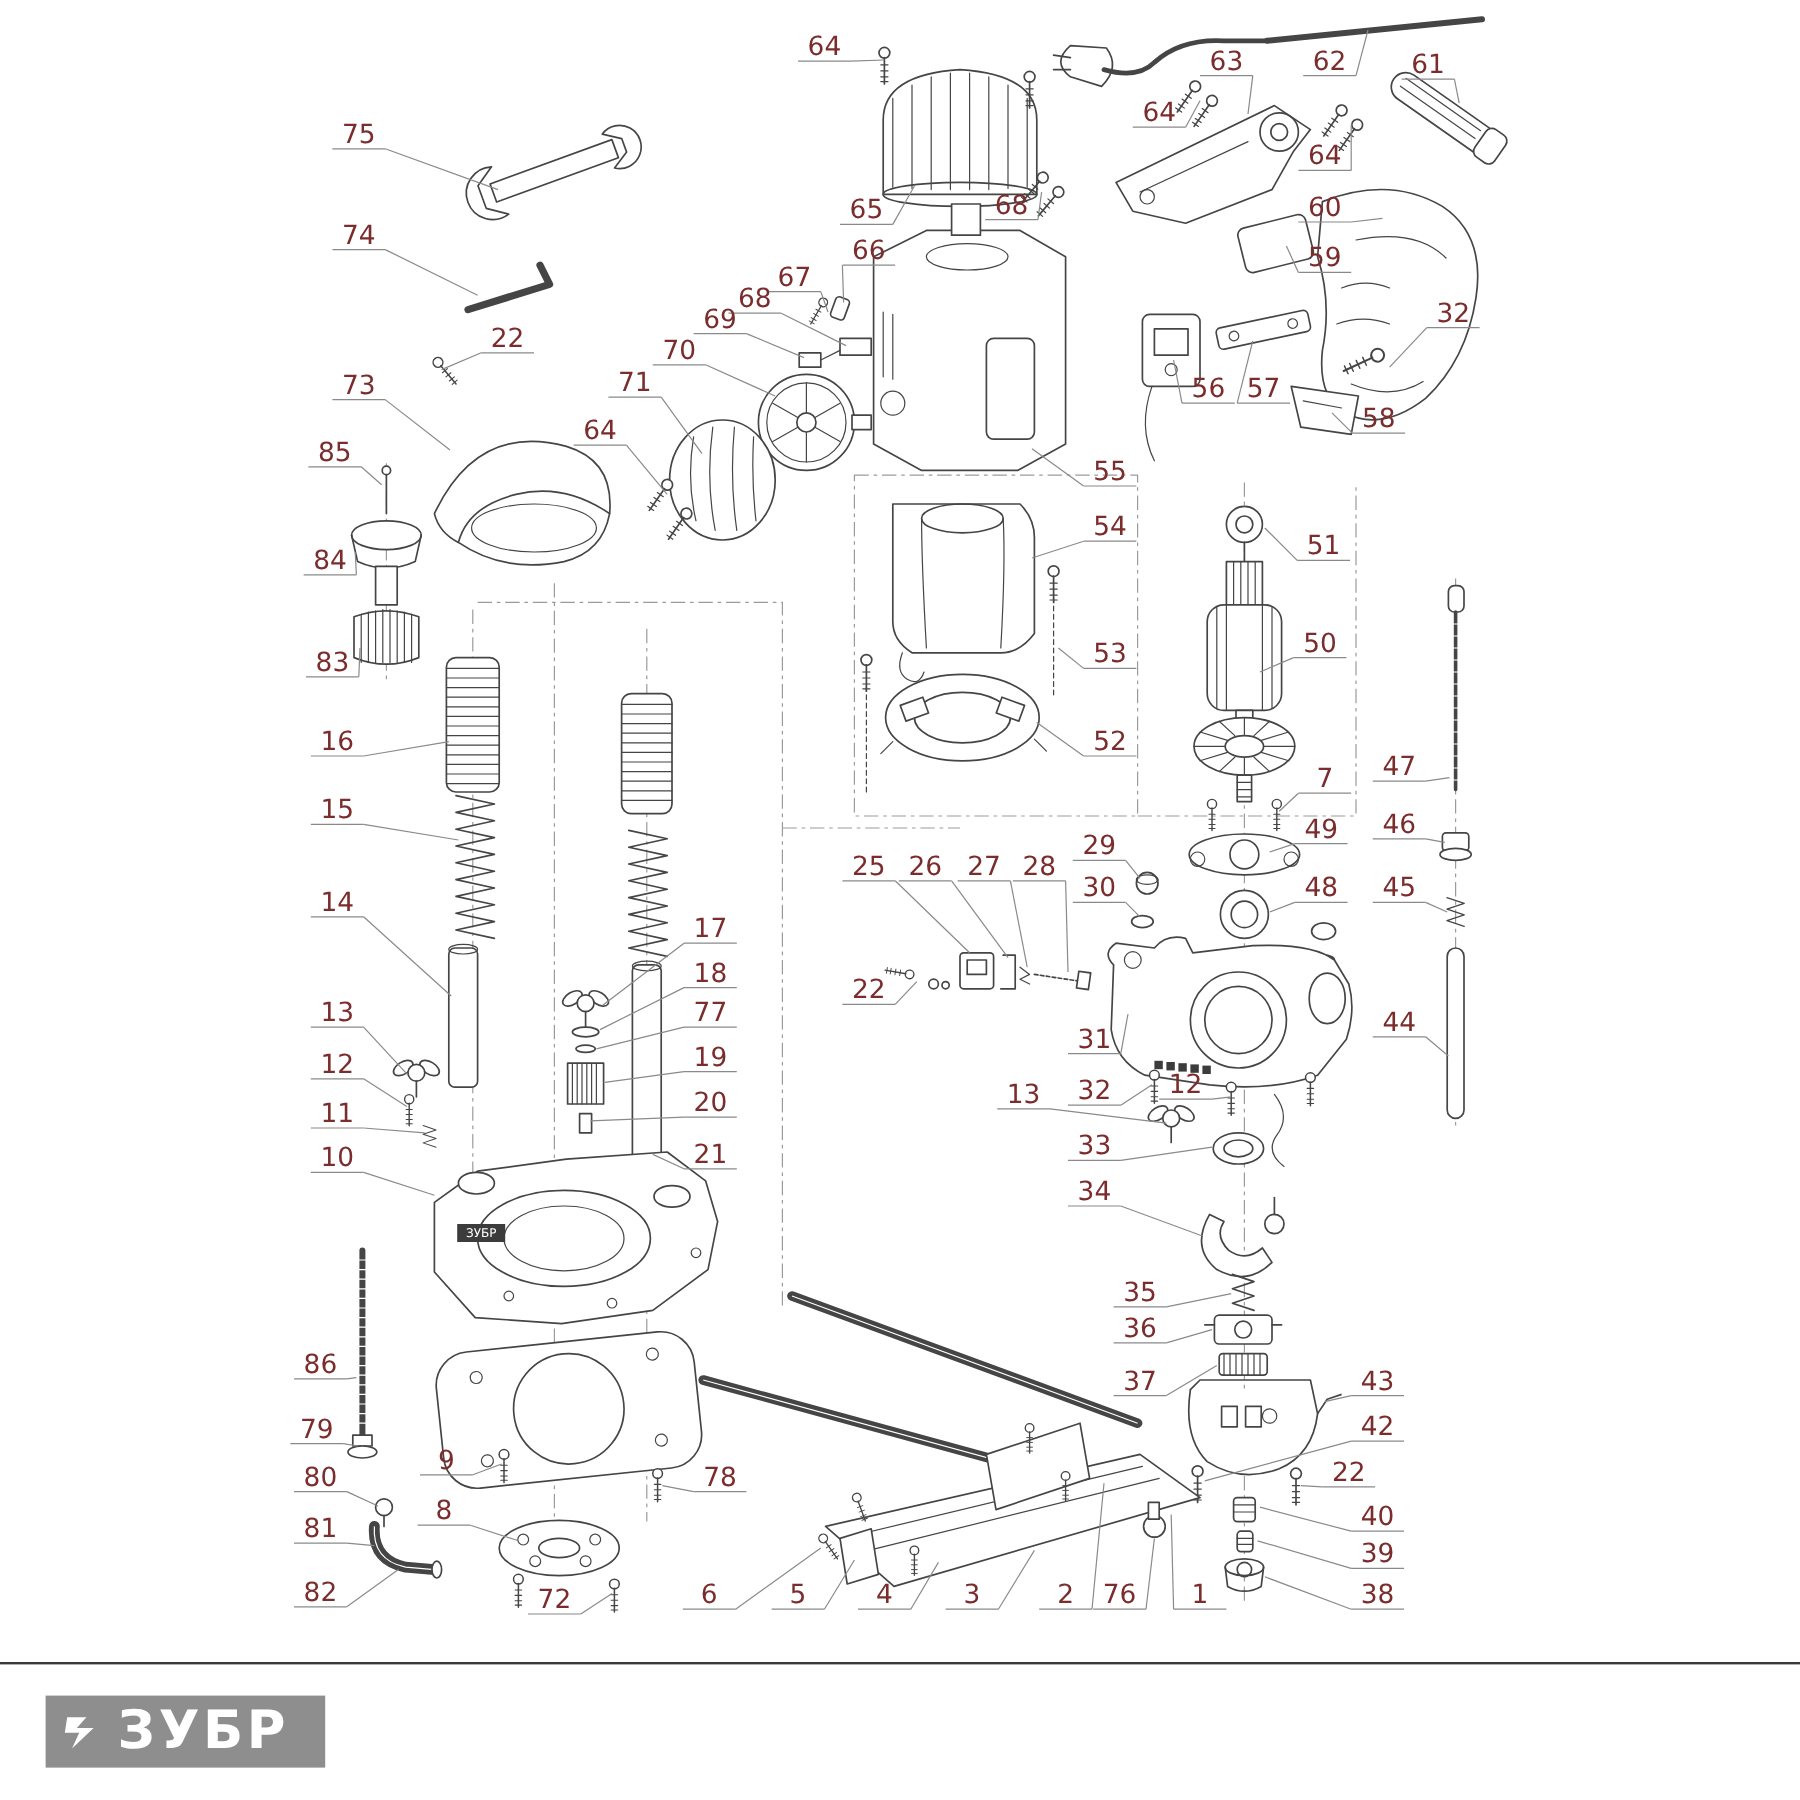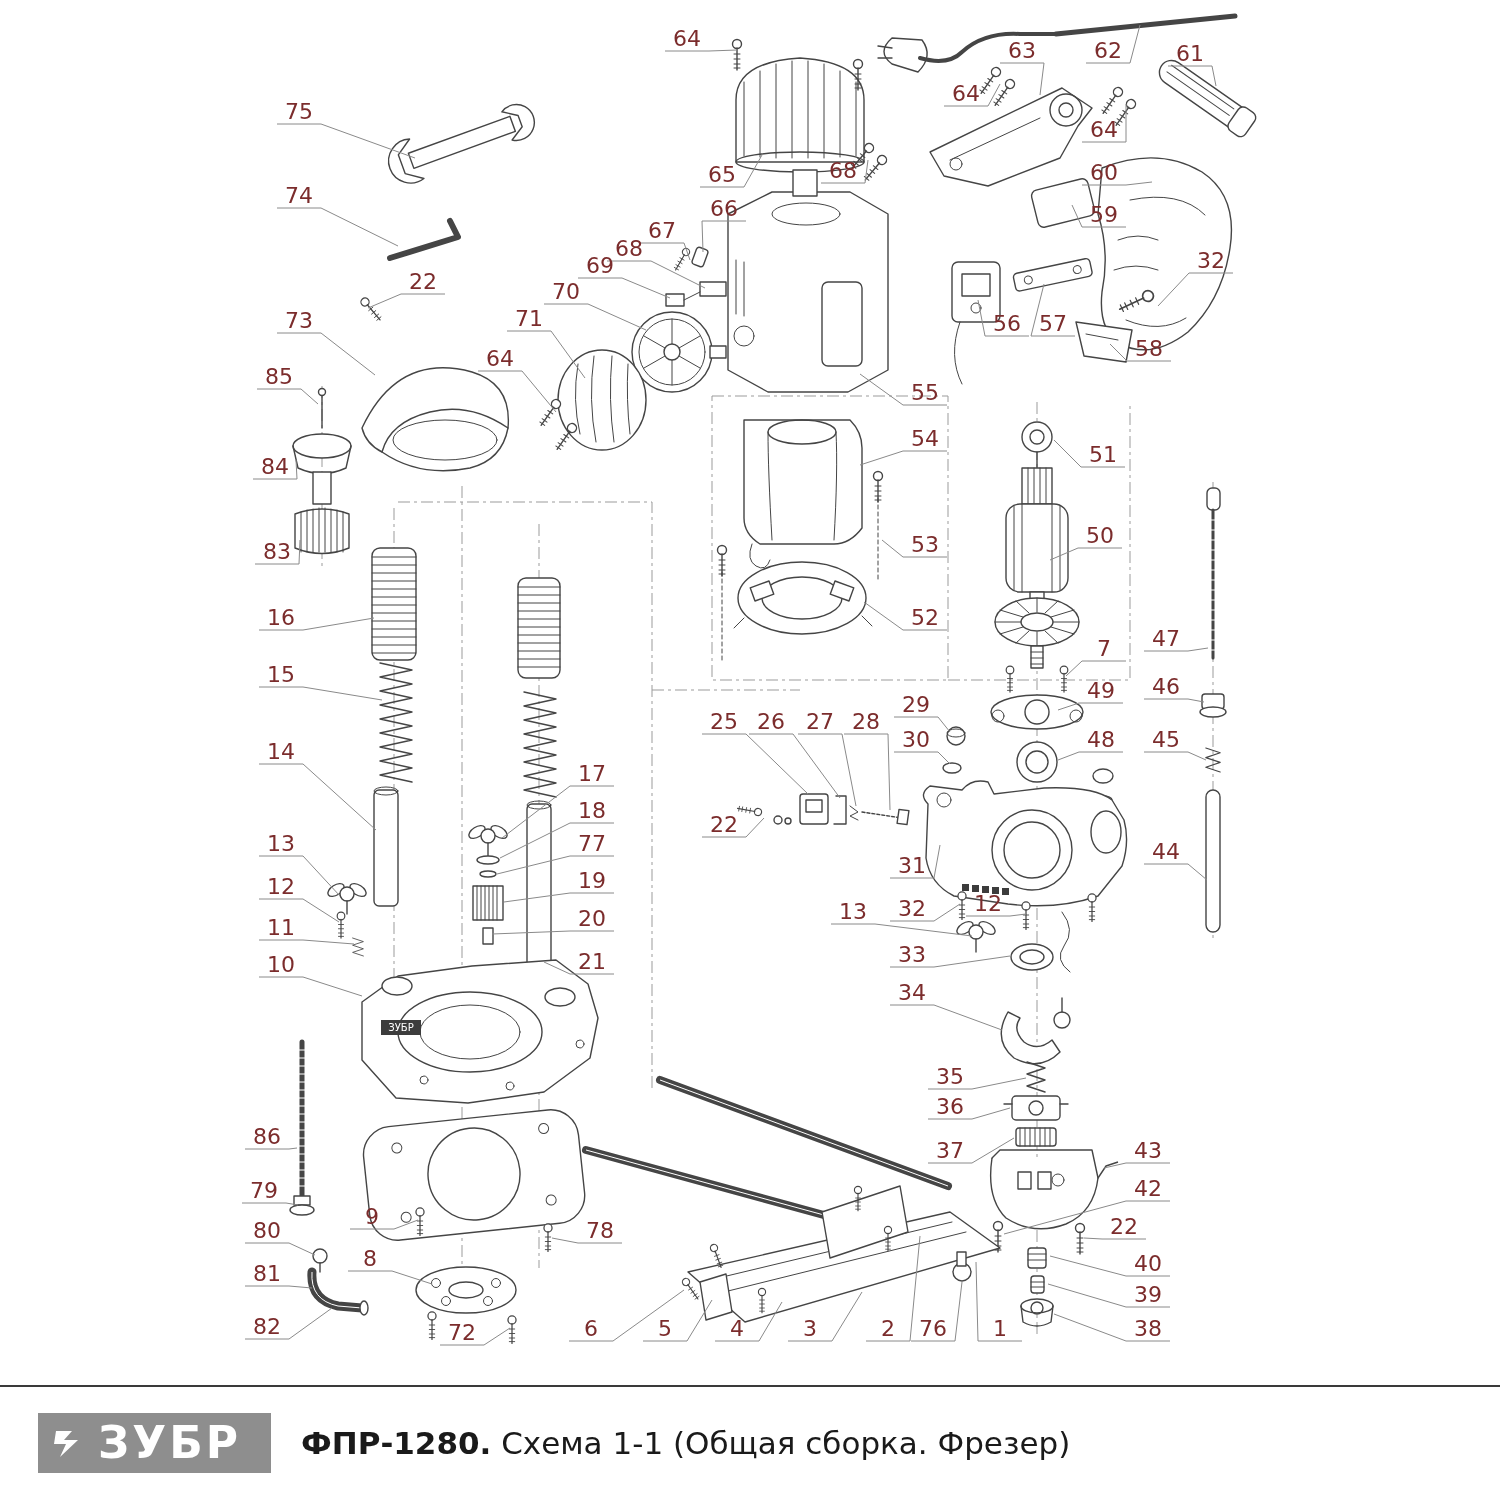--- a/index.html
+++ b/index.html
@@ -718,19 +718,15 @@
       </g>
 </svg>
 
 <div class="title-block">
   <div class="logo">
     <svg class="logo-icon" width="40" height="40" viewBox="0 0 40 40">
       <path d="M6 8 h16 l-8 9 h14 L10 34 l6 -13 H4 Z" fill="#ffffff"></path>
     </svg>
     <span class="logo-text">ЗУБР</span>
   </div>
-  <div class="caption">
-    <span class="model">ФПР-1280.</span>
-    <span class="scheme">Схема 1-1 (Общая сборка. Фрезер)</span>
-  </div>
 </div>
 
 </div>
 
 </body></html>

